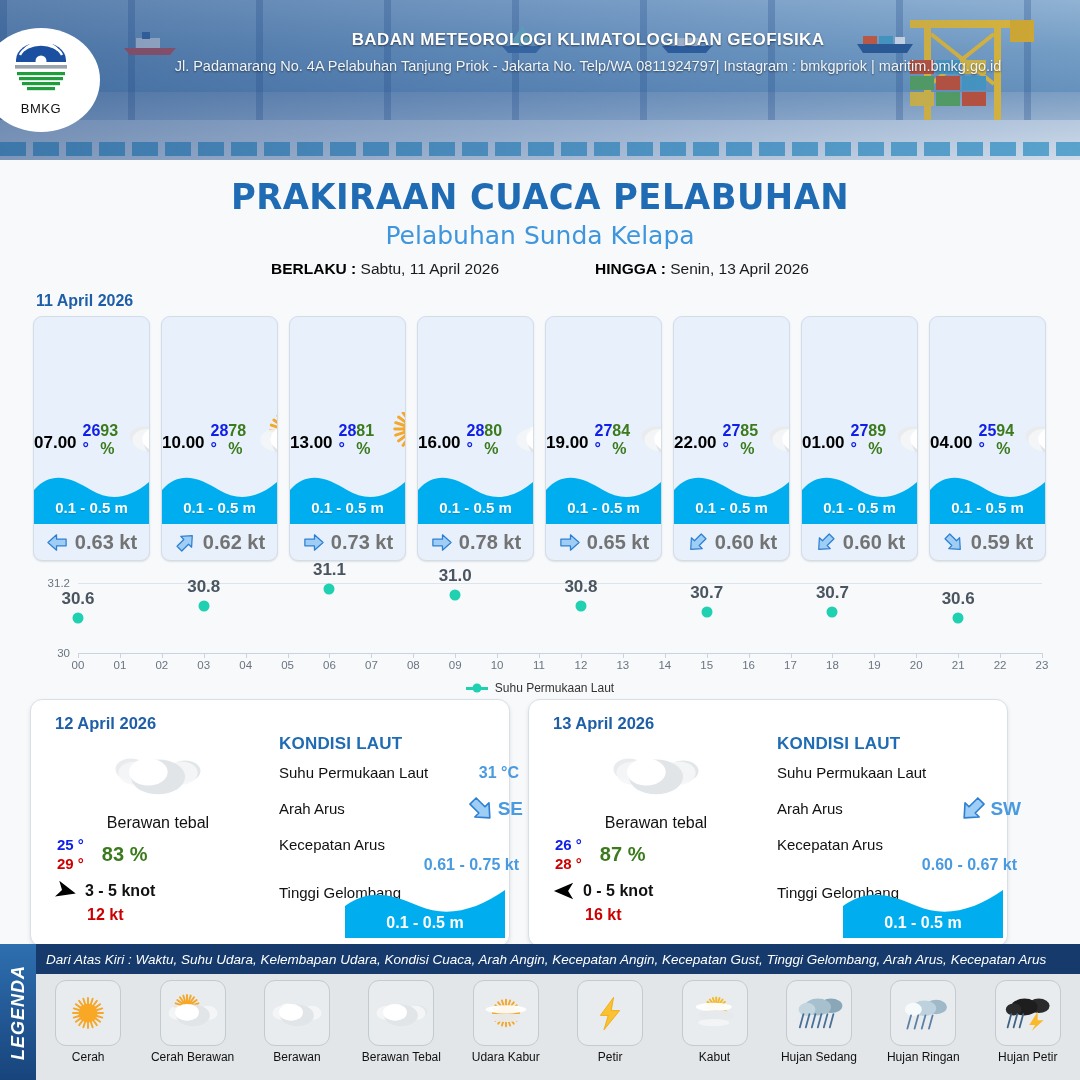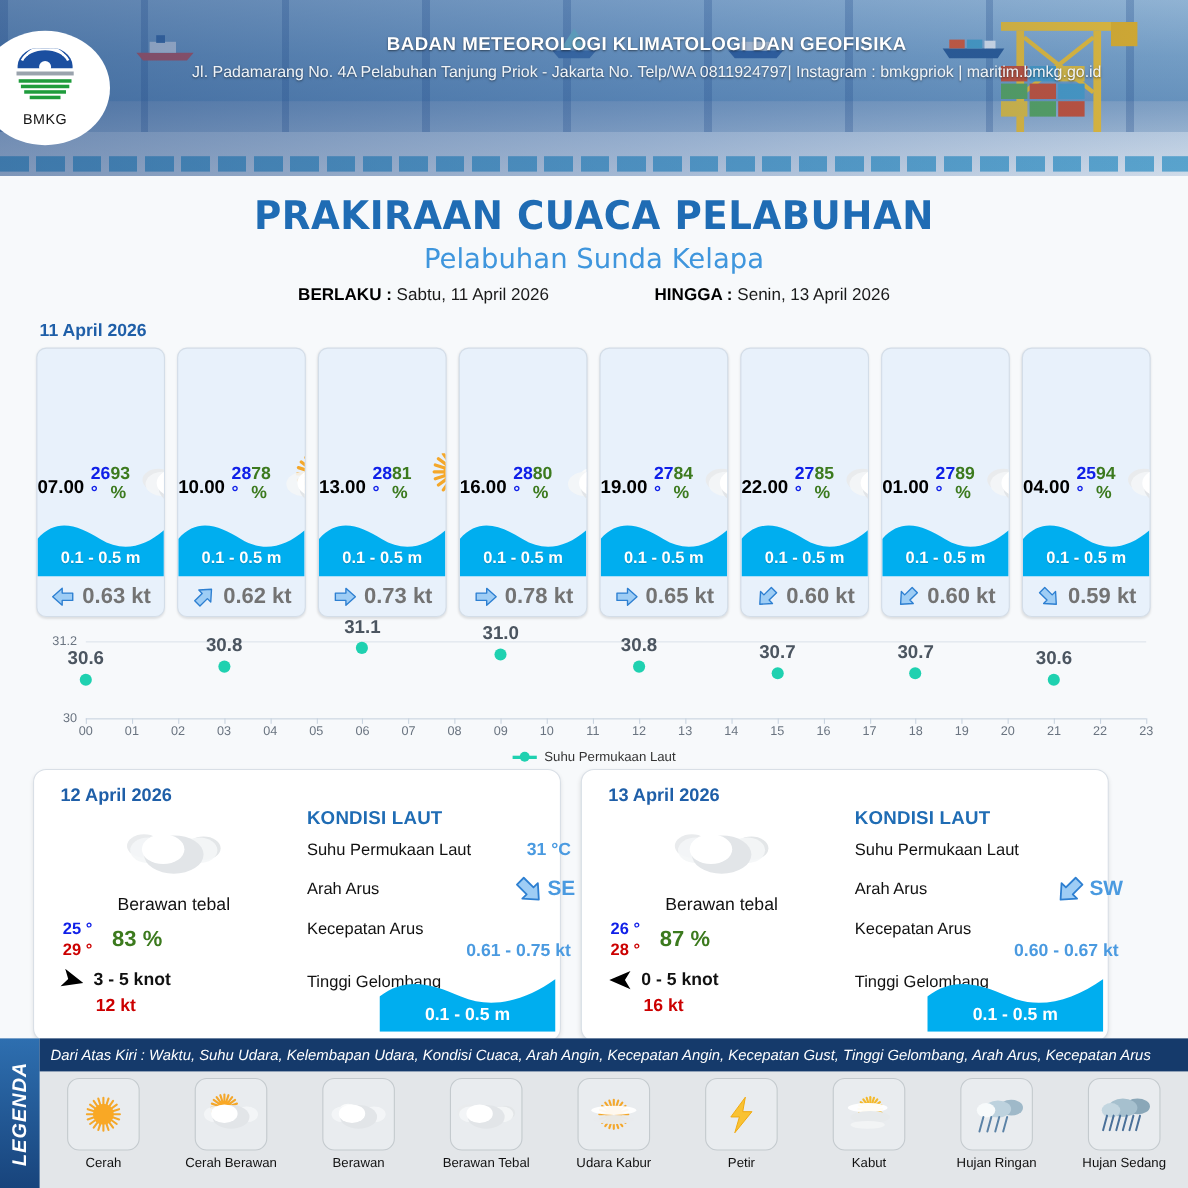--- a/index.html
+++ b/index.html
@@ -1011,41 +1011,55 @@
             <ellipse cx="48" cy="20" rx="30" ry="7" fill="#ffffff" opacity=".95"></ellipse>
             <ellipse cx="52" cy="34" rx="30" ry="9" fill="#e7eaec"></ellipse>
             <ellipse cx="48" cy="46" rx="26" ry="6" fill="#f2f4f5"></ellipse>
           </svg>
         </div>
     <div class="leg-lbl">Kabut</div>
   </div>
       <div class="leg-item">
     <div class="leg-box">
           <svg width="60" height="56" viewBox="0 0 100 60">
-            <ellipse cx="72" cy="20" rx="18" ry="12" fill="#9fb9c9"></ellipse>
-            <ellipse cx="52" cy="22" rx="20" ry="13" fill="#bdd2de"></ellipse>
-            <ellipse cx="34" cy="24" rx="14" ry="11" fill="#f7fafb"></ellipse>
-            <line x1="30" y1="34" x2="24" y2="56" stroke="#5b82a6" stroke-width="3" stroke-linecap="round"></line>
-            <line x1="42" y1="34" x2="36" y2="56" stroke="#5b82a6" stroke-width="3" stroke-linecap="round"></line>
-            <line x1="54" y1="34" x2="48" y2="56" stroke="#5b82a6" stroke-width="3" stroke-linecap="round"></line>
-            <line x1="66" y1="34" x2="60" y2="56" stroke="#5b82a6" stroke-width="3" stroke-linecap="round"></line>
-          </svg>
-        </div>
-    <div class="leg-lbl">Hujan Ringan</div>
-  </div>
-      <div class="leg-item">
-    <div class="leg-box">
-          <svg width="60" height="56" viewBox="0 0 100 60">
             <ellipse cx="70" cy="18" rx="19" ry="12" fill="#8aa7b8"></ellipse>
             <ellipse cx="48" cy="20" rx="22" ry="14" fill="#a6c0ce"></ellipse>
             <ellipse cx="30" cy="24" rx="14" ry="11" fill="#c3d6e0"></ellipse>
             <line x1="24" y1="32" x2="18" y2="54" stroke="#4a7099" stroke-width="3" stroke-linecap="round"></line>
             <line x1="34" y1="32" x2="28" y2="54" stroke="#4a7099" stroke-width="3" stroke-linecap="round"></line>
             <line x1="44" y1="32" x2="38" y2="54" stroke="#4a7099" stroke-width="3" stroke-linecap="round"></line>
             <line x1="54" y1="32" x2="48" y2="54" stroke="#4a7099" stroke-width="3" stroke-linecap="round"></line>
             <line x1="64" y1="32" x2="58" y2="54" stroke="#4a7099" stroke-width="3" stroke-linecap="round"></line>
             <line x1="74" y1="32" x2="68" y2="54" stroke="#4a7099" stroke-width="3" stroke-linecap="round"></line>
           </svg>
         </div>
     <div class="leg-lbl">Hujan Sedang</div>
   </div>
+      <div class="leg-item">
+    <div class="leg-box">
+          <svg width="60" height="56" viewBox="0 0 100 60">
+            <ellipse cx="72" cy="20" rx="18" ry="12" fill="#9fb9c9"></ellipse>
+            <ellipse cx="52" cy="22" rx="20" ry="13" fill="#bdd2de"></ellipse>
+            <ellipse cx="34" cy="24" rx="14" ry="11" fill="#f7fafb"></ellipse>
+            <line x1="30" y1="34" x2="24" y2="56" stroke="#5b82a6" stroke-width="3" stroke-linecap="round"></line>
+            <line x1="42" y1="34" x2="36" y2="56" stroke="#5b82a6" stroke-width="3" stroke-linecap="round"></line>
+            <line x1="54" y1="34" x2="48" y2="56" stroke="#5b82a6" stroke-width="3" stroke-linecap="round"></line>
+            <line x1="66" y1="34" x2="60" y2="56" stroke="#5b82a6" stroke-width="3" stroke-linecap="round"></line>
+          </svg>
+        </div>
+    <div class="leg-lbl">Hujan Ringan</div>
+  </div>
+      <div class="leg-item">
+    <div class="leg-box">
+          <svg width="60" height="56" viewBox="0 0 100 60">
+            <ellipse cx="68" cy="18" rx="18" ry="12" fill="#2b2b2b"></ellipse>
+            <ellipse cx="44" cy="20" rx="22" ry="14" fill="#1e1e1e"></ellipse>
+            <ellipse cx="26" cy="24" rx="13" ry="10" fill="#2b2b2b"></ellipse>
+            <line x1="22" y1="32" x2="16" y2="54" stroke="#3f6384" stroke-width="3" stroke-linecap="round"></line>
+            <line x1="32" y1="32" x2="26" y2="54" stroke="#3f6384" stroke-width="3" stroke-linecap="round"></line>
+            <line x1="42" y1="32" x2="36" y2="54" stroke="#3f6384" stroke-width="3" stroke-linecap="round"></line>
+            <path d="M66 28 L52 50 L62 50 L56 60 L76 42 L66 42 Z" fill="#f9b92a"></path>
+          </svg>
+        </div>
+    <div class="leg-lbl">Hujan Petir</div>
+  </div>
     </div>
 </div>
 
 </body></html>

